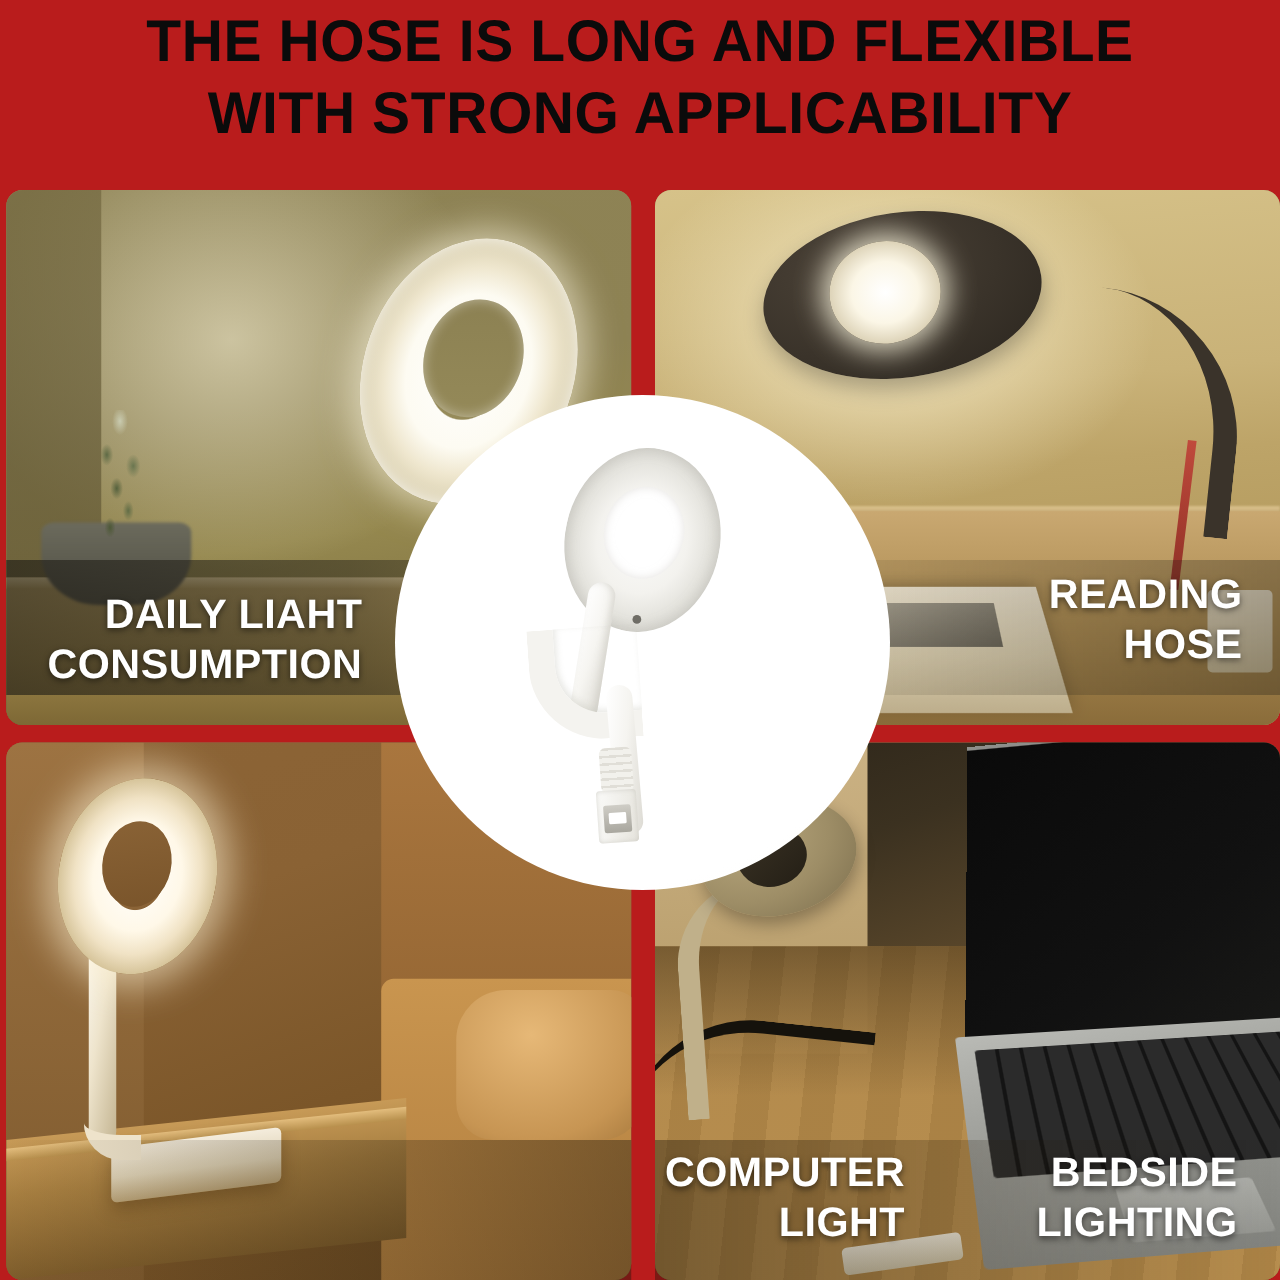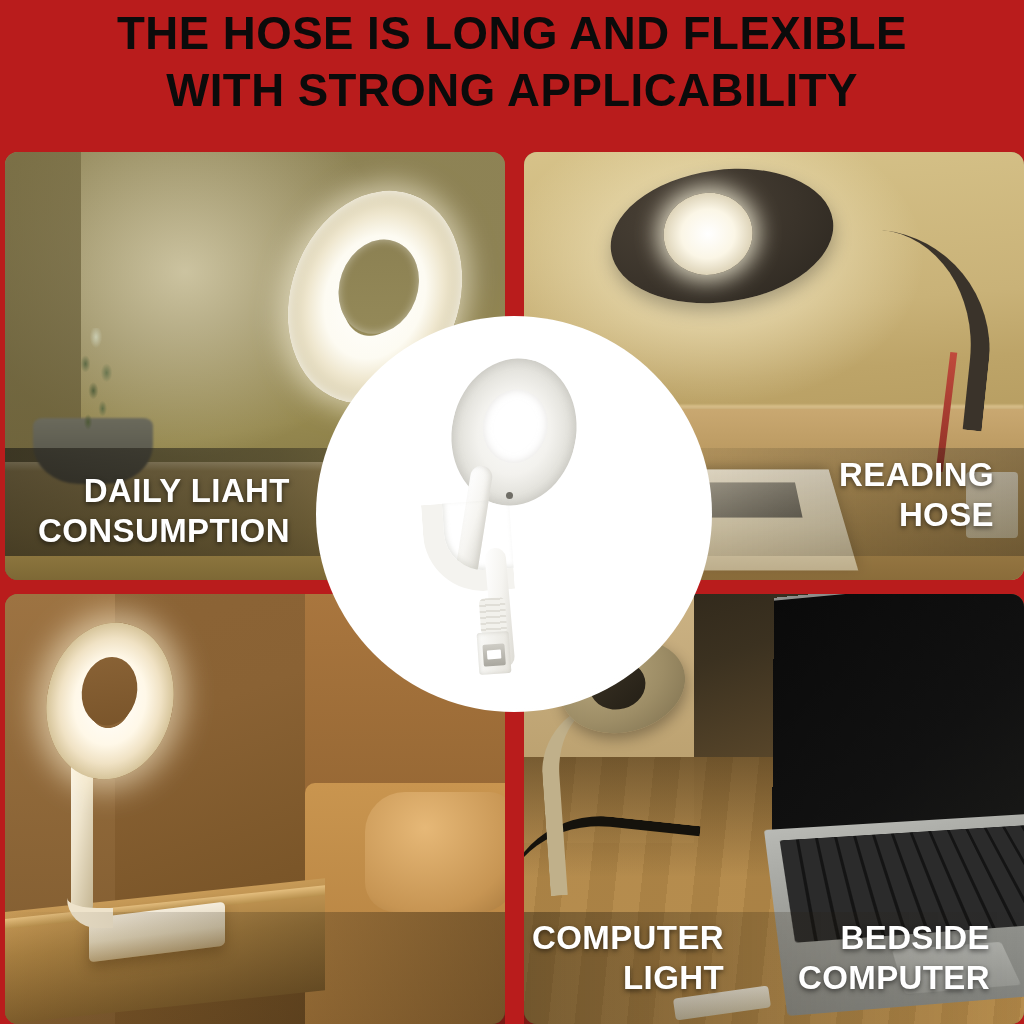--- a/index.html
+++ b/index.html
@@ -529,21 +529,21 @@
   <div class="cap-band band-tl"></div>
   <div class="cap cap-tl">DAILY LIAHT
 CONSUMPTION</div>
 
   <div class="cap-band band-tr"></div>
   <div class="cap cap-tr">READING
 HOSE</div>
 
   <div class="cap-band band-bl"></div>
   <div class="cap cap-bl">BEDSIDE
-COMPUTER</div>
+LIGHTING</div>
 
   <div class="cap-band band-br"></div>
   <div class="cap cap-br">COMPUTER
 LIGHT</div>
 
   <div class="callout">
     <div class="co-ring"></div>
     <div class="co-dot"></div>
     <div class="co-neck1"></div>
     <div class="co-bend"></div>

